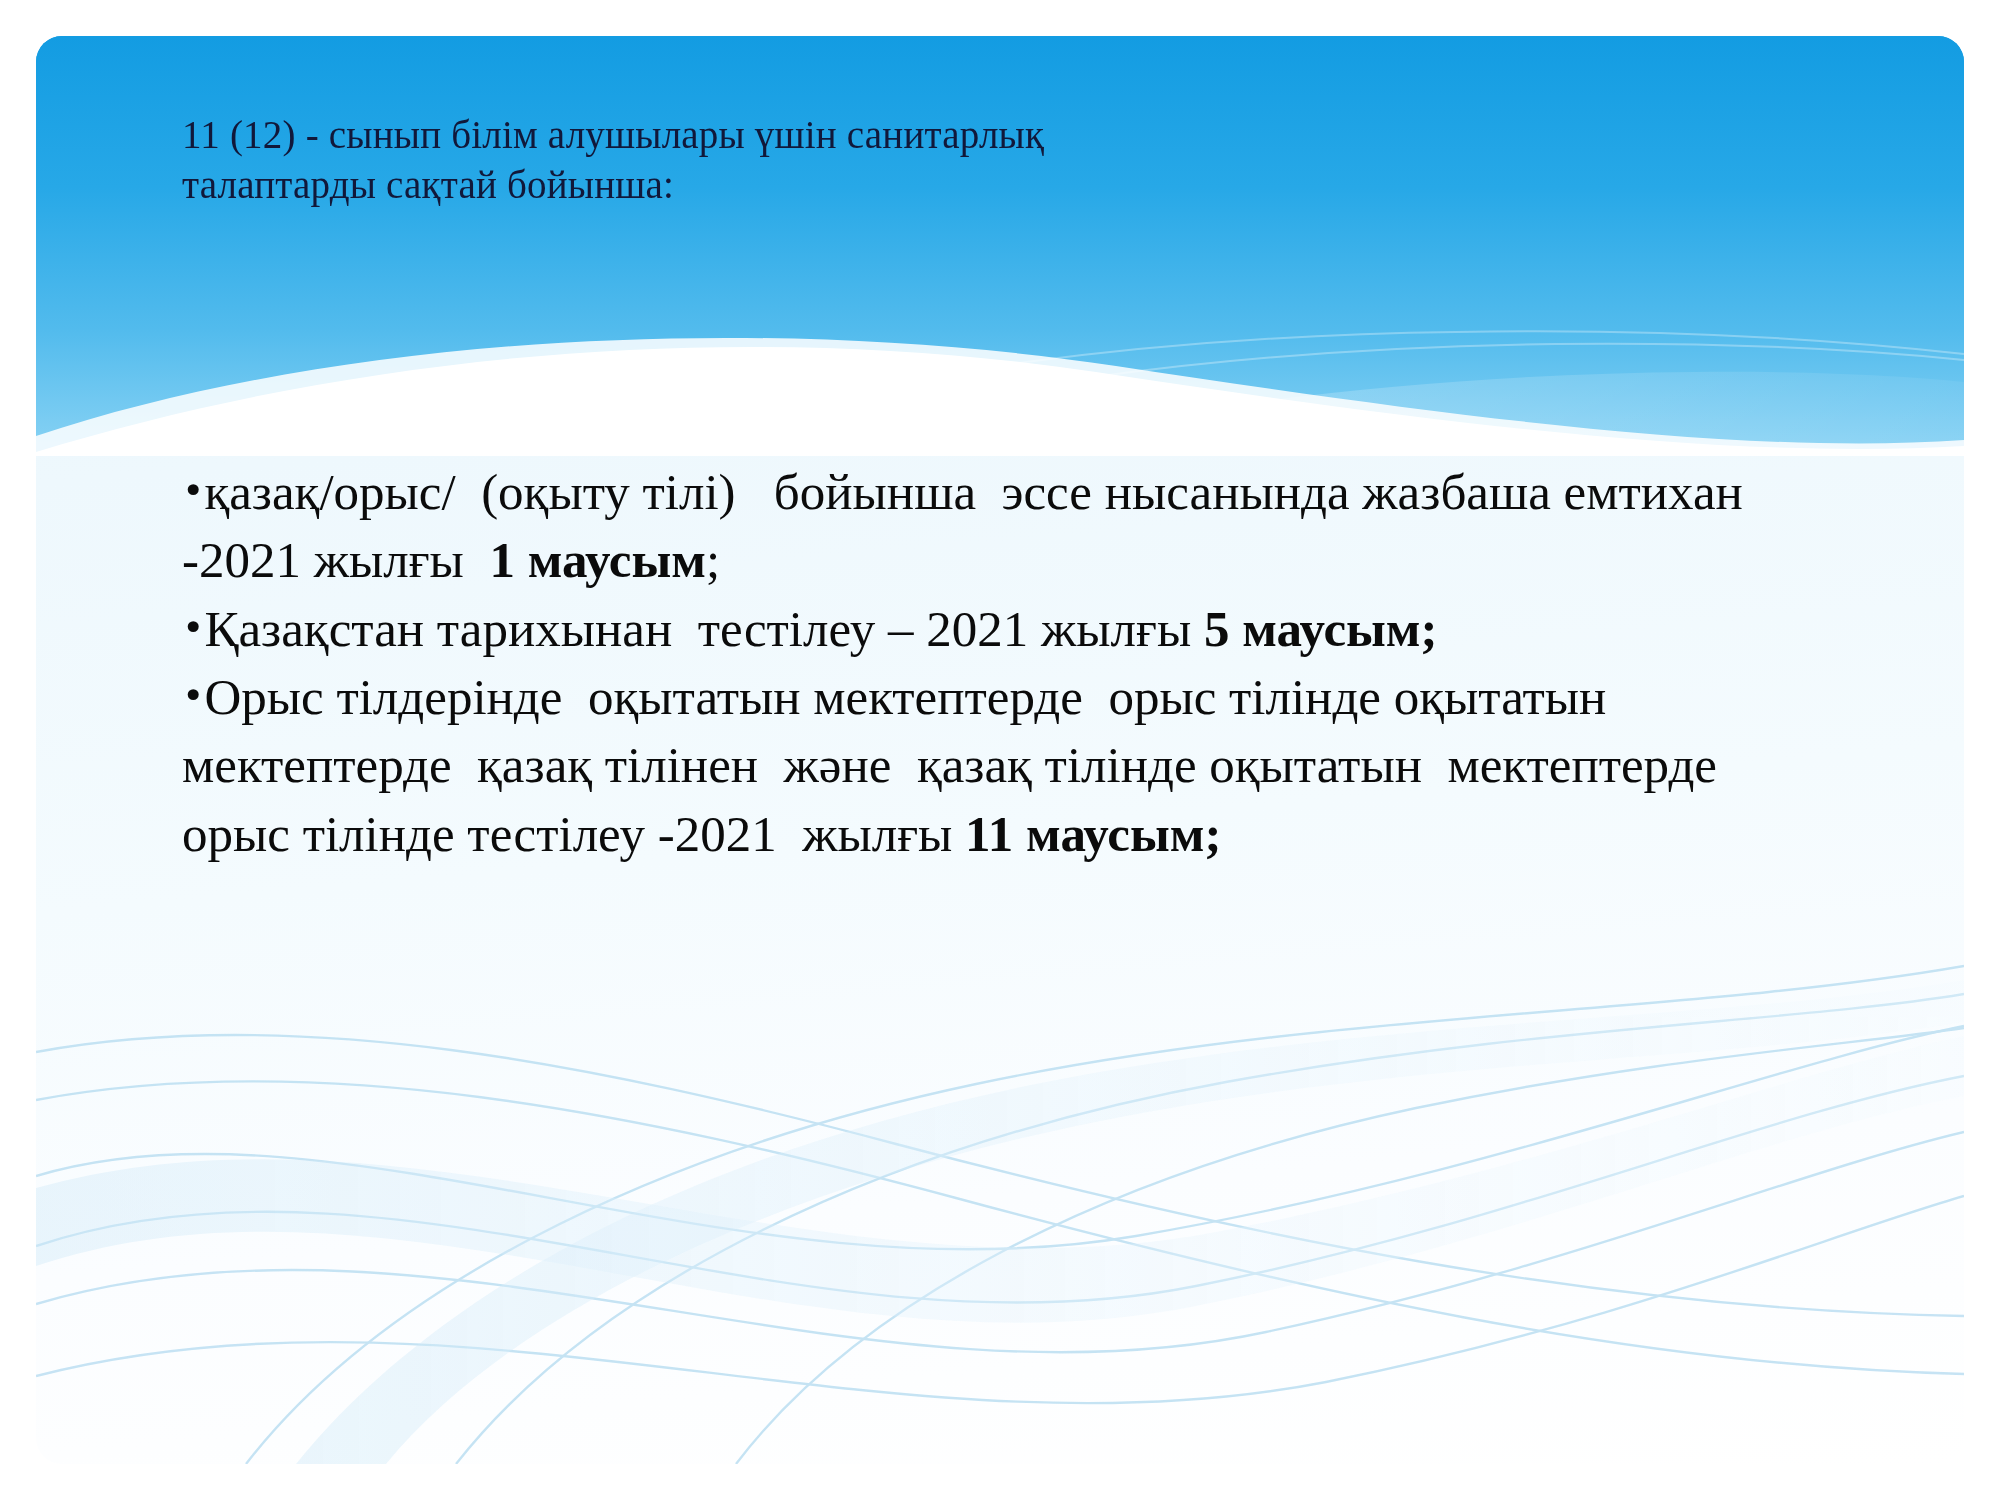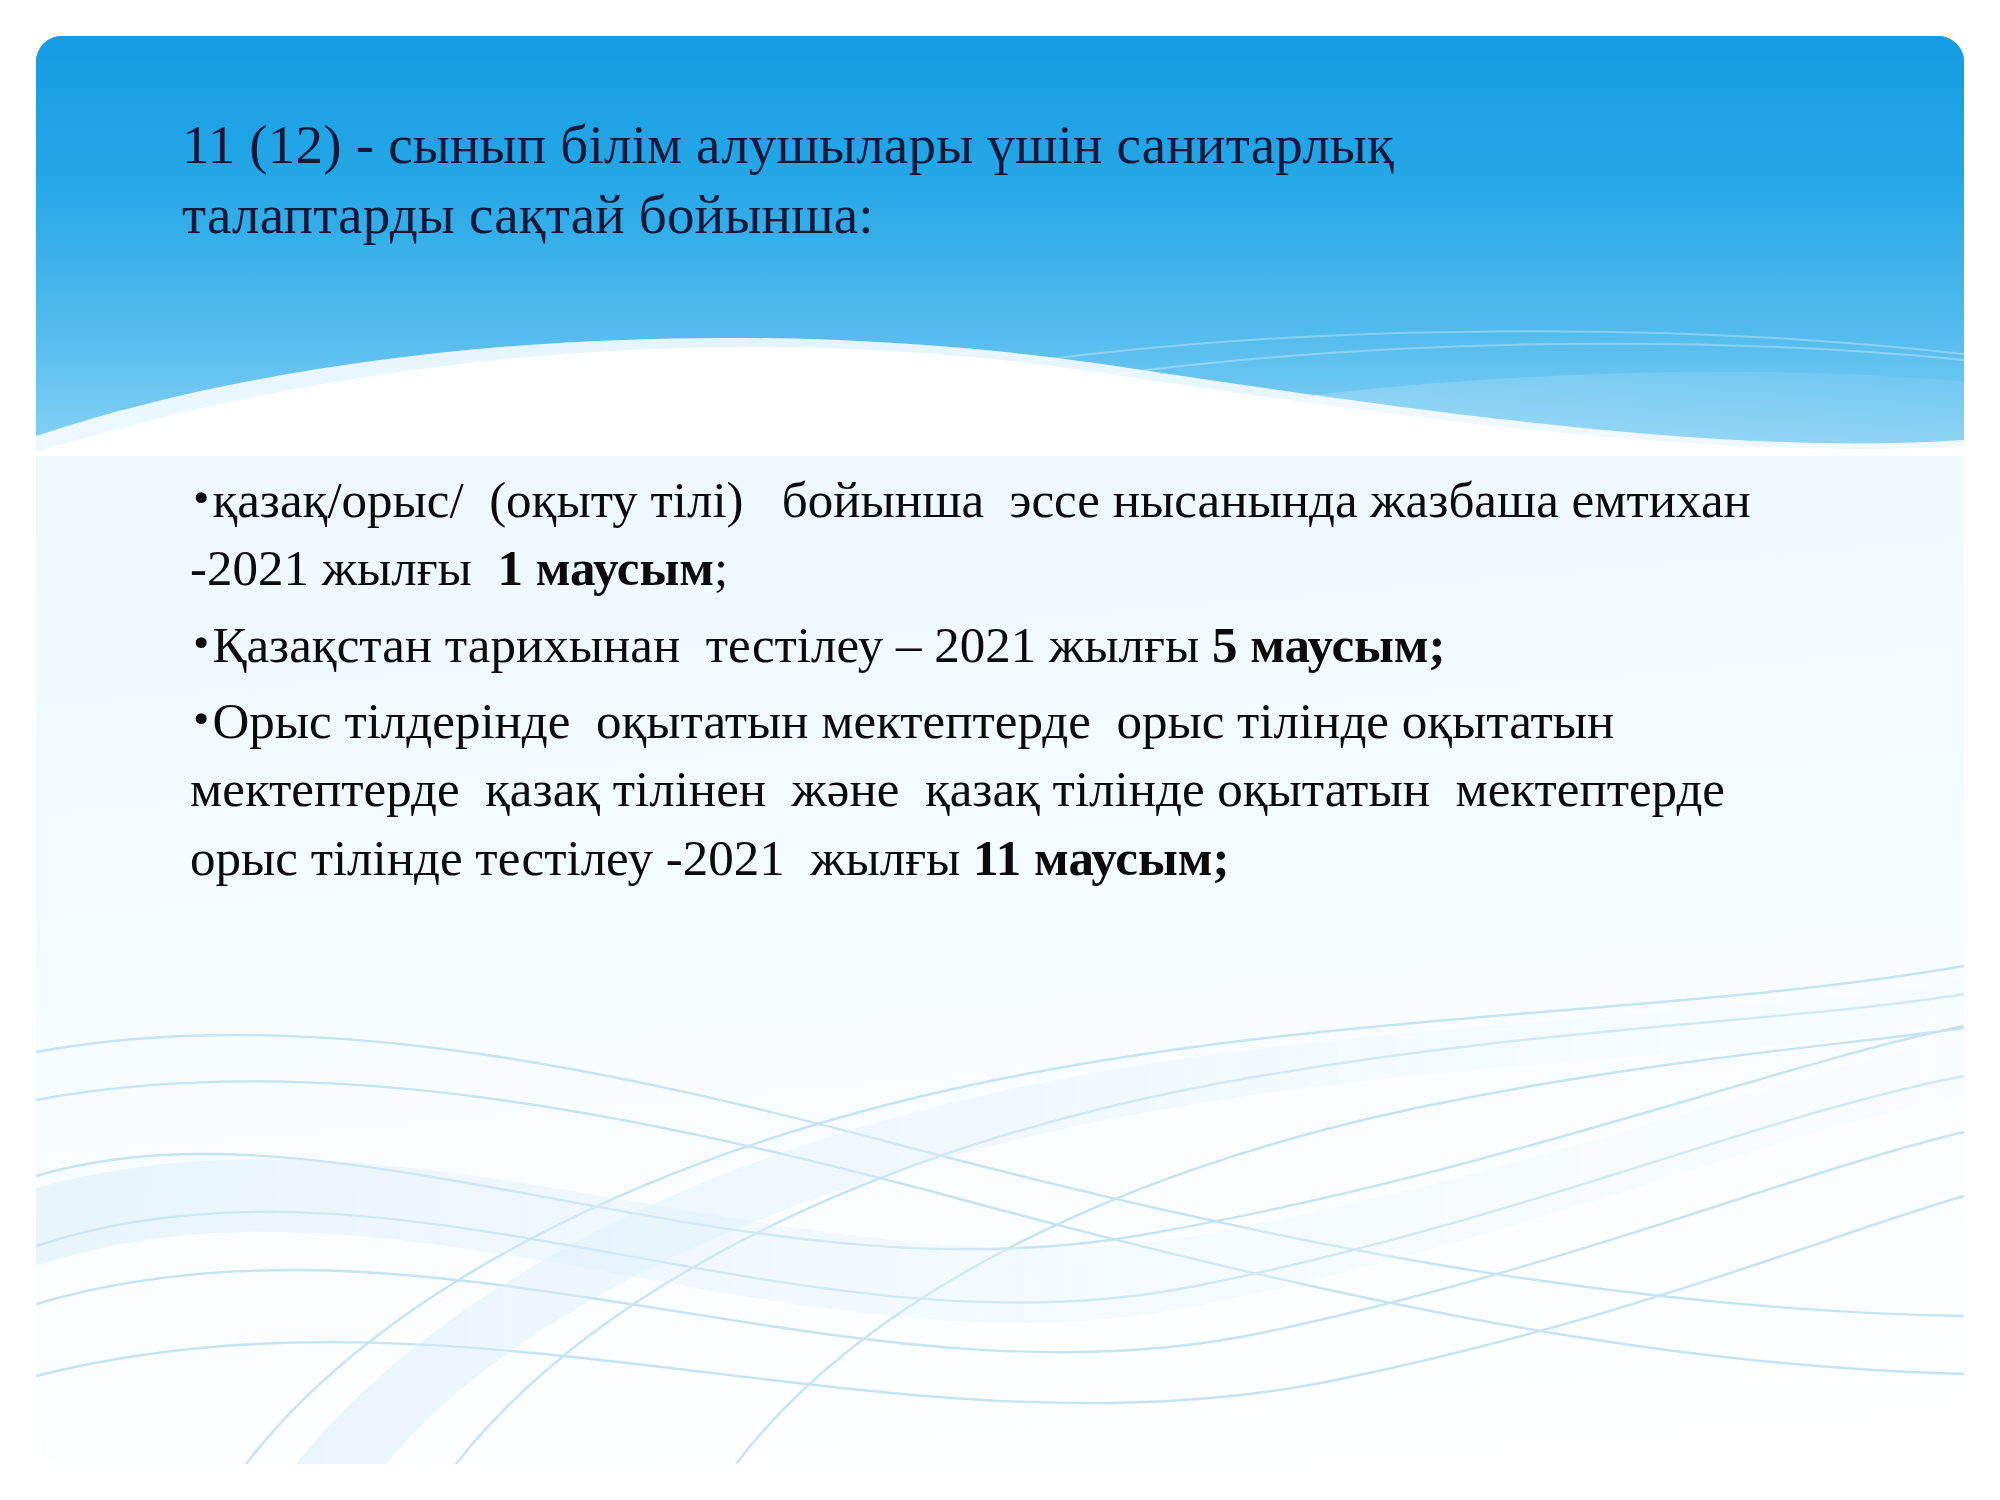--- a/index.html
+++ b/index.html
@@ -43,36 +43,36 @@
     height: 100%;
     display: block;
     pointer-events: none;
   }
   .title-block {
     position: absolute;
     left: 146px;
     top: 74px;
     width: 1560px;
     color: #11183a;
-    font-size: 55px;
+    font-size: 39px;
     line-height: 1.28;
     letter-spacing: 0.2px;
   }
   
   .body-block {
     position: absolute;
     left: 146px;
     top: 422px;
     width: 1610px;
     color: #0b0b0b;
     font-size: 51px;
     line-height: 1.34;
   }
   .bullet-line {
-    margin: 8px;
+    margin: 0;
     padding: 0;
     white-space: pre-wrap;
   }
   .b { font-weight: bold; }
   .dot {
     font-family: "DejaVu Sans", sans-serif;
     font-size: 38px;
     vertical-align: 0.12em;
   }
 </style>

